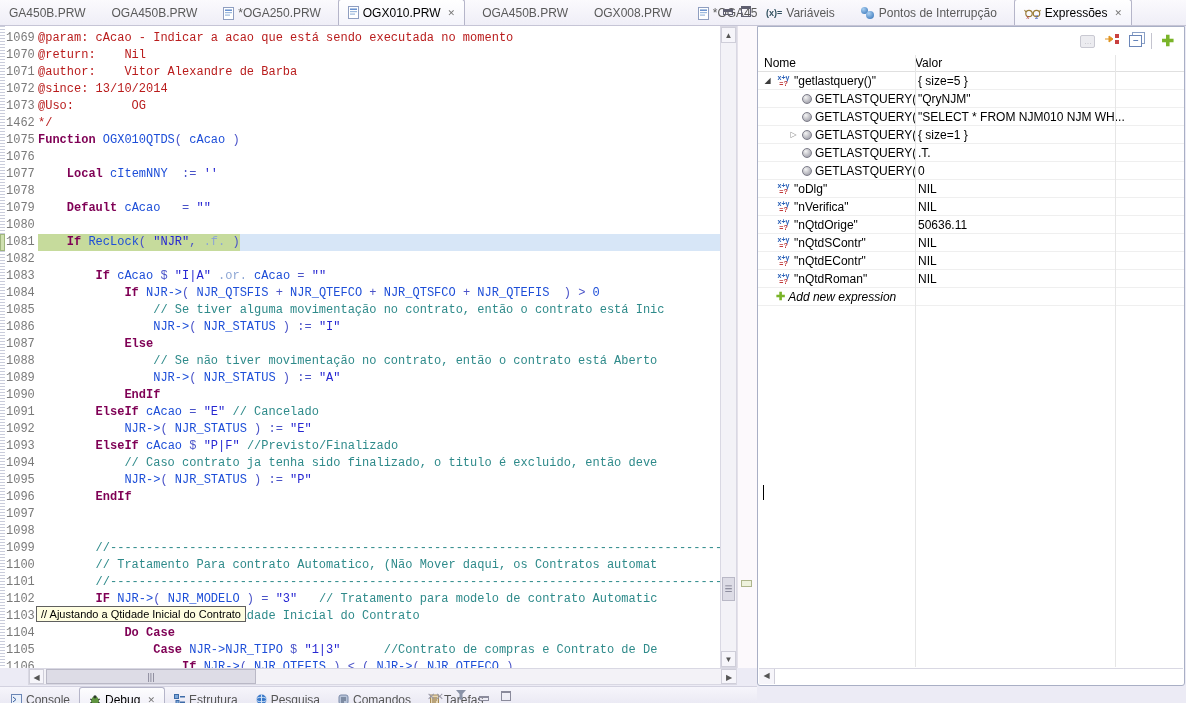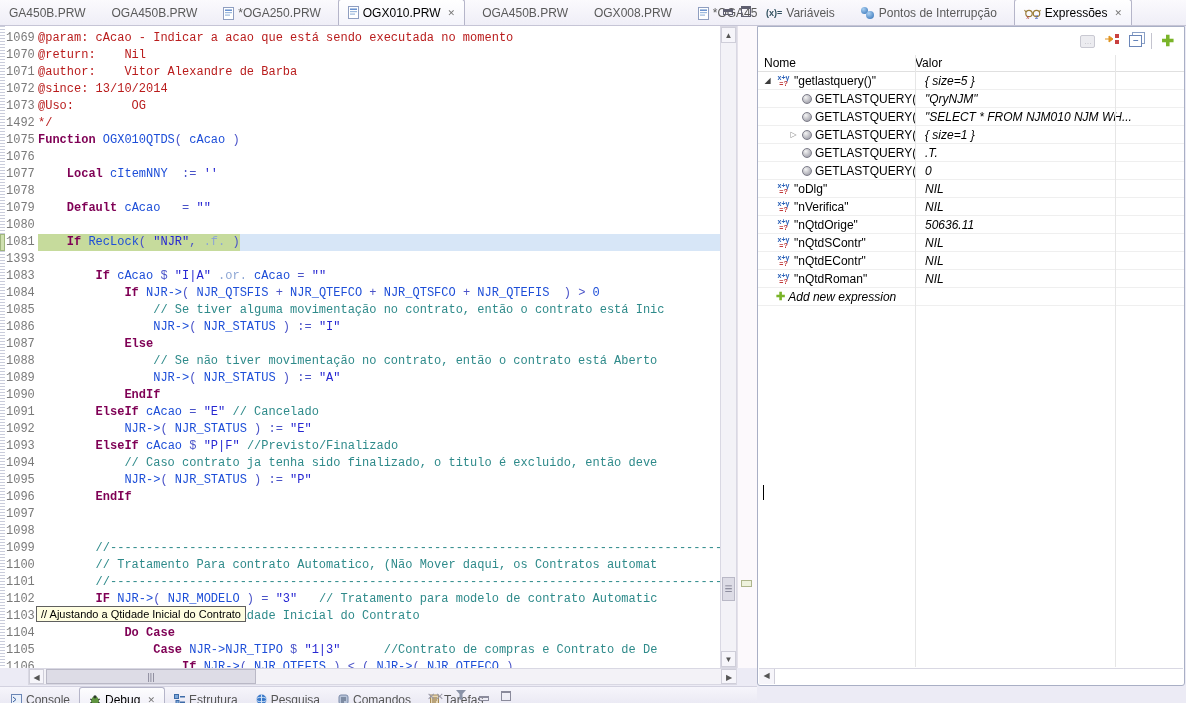--- a/index.html
+++ b/index.html
@@ -65,21 +65,21 @@
   .ic-dis { width:15px; height:13px; background:#ececf0; border:1px solid #c9c9d2; border-radius:2px; color:#b8b8c0; font-size:8px; text-align:center; line-height:11px; }
   .ic-collapse { position:relative; width:13px; height:12px; background:#fff; border:1px solid #6b86b8; color:#2a56a0;
                  font-size:10px; line-height:9px; text-align:center; box-shadow:3px -3px 0 -1px #fff, 3px -3px 0 0 #8aa0c6; }
   .ic-plusbig { color:#7ab429; font-size:15px; font-weight:bold; line-height:14px; }
   .xtable { position:absolute; top:28px; left:0; right:0; bottom:18px; font-size:12px; }
   .xgrid-v { position:absolute; top:0; bottom:0; width:1px; background:#e6e6e6; }
   .xhead { display:flex; height:17px; border-bottom:1px solid #e0e0e0; align-items:center; color:#000; }
   .xhead div:first-child { width:157px; padding-left:6px; }
   .xrow { display:flex; height:18px; align-items:center; border-bottom:1px solid #efefef; }
   .xname { width:157px; overflow:hidden; white-space:nowrap; display:flex; align-items:center; gap:3px; }
-  .xval { flex:1; padding-left:10px; overflow:hidden; white-space:nowrap;font-style:italic; }
+  .xval { flex:1; padding-left:3px; overflow:hidden; white-space:nowrap; }
   .xexp { width:11px; flex:none; font-size:8px; color:#3c3c3c; text-align:center; }
   .ic-xy { display:inline-block; width:15px; flex:none; text-align:center; }
   .ic-xy i { display:block; font:bold 7px/6px "Liberation Sans",sans-serif; font-style:normal; color:#2c62b8; }
   .ic-xy b { display:block; font:bold 7px/6px "Liberation Sans",sans-serif; color:#c23a3a; }
   .ic-sph { display:inline-block; flex:none; width:10px; height:10px; border-radius:50%;
             background:radial-gradient(circle at 35% 30%, #f4f4f4, #8f8f9b); border:1px solid #7c7c88; }
   .ic-plus { color:#7ab429; font-size:11px; font-weight:bold; flex:none; }
   .xlabel.it { font-style:italic; }
   .rp-caret { position:absolute; left:5px; top:458px; width:1px; height:15px; background:#000; }
   .rp-hscroll { position:absolute; left:1px; right:1px; bottom:1px; height:16px; background:#fff; border-top:1px solid #d9d8e3; }
@@ -178,21 +178,21 @@
       </div>
       <div class="cl">
         <span class="ln">1072</span>
         <span class="ct"><span class="tk-doc">@since: 13/10/2014</span></span>
       </div>
       <div class="cl">
         <span class="ln">1073</span>
         <span class="ct"><span class="tk-doc">@Uso:        OG</span></span>
       </div>
       <div class="cl">
-        <span class="ln">1492</span>
+        <span class="ln">1462</span>
         <span class="ct"><span class="tk-doc">*/</span></span>
       </div>
       <div class="cl">
         <span class="ln">1075</span>
         <span class="ct"><span class="tk-kw">Function</span><span class="tk-id"> OGX010QTDS</span><span class="tk-op">( </span><span class="tk-id">cAcao</span><span class="tk-op"> )</span></span>
       </div>
       <div class="cl">
         <span class="ln">1076</span>
         <span class="ct"></span>
       </div>
@@ -210,21 +210,21 @@
       </div>
       <div class="cl">
         <span class="ln">1080</span>
         <span class="ct"></span>
       </div>
       <div class="cl hl">
         <span class="ln">1081</span>
         <span class="ct"><span class="hlg"><span class="tk-id">    </span><span class="tk-kw">If</span><span class="tk-id"> RecLock</span><span class="tk-op">( </span><span class="tk-str">"NJR"</span><span class="tk-op">, </span><span class="tk-log">.f.</span><span class="tk-op"> )</span></span></span>
       </div>
       <div class="cl">
-        <span class="ln">1393</span>
+        <span class="ln">1082</span>
         <span class="ct"></span>
       </div>
       <div class="cl">
         <span class="ln">1083</span>
         <span class="ct"><span class="tk-id">        </span><span class="tk-kw">If</span><span class="tk-id"> cAcao </span><span class="tk-op">$ </span><span class="tk-str">"I|A"</span><span class="tk-id"> </span><span class="tk-log">.or.</span><span class="tk-id"> cAcao </span><span class="tk-op">= </span><span class="tk-str">""</span></span>
       </div>
       <div class="cl">
         <span class="ln">1084</span>
         <span class="ct"><span class="tk-id">            </span><span class="tk-kw">If</span><span class="tk-id"> NJR-&gt;</span><span class="tk-op">( </span><span class="tk-id">NJR_QTSFIS </span><span class="tk-op">+ </span><span class="tk-id">NJR_QTEFCO </span><span class="tk-op">+ </span><span class="tk-id">NJR_QTSFCO </span><span class="tk-op">+ </span><span class="tk-id">NJR_QTEFIS  </span><span class="tk-op">) &gt; </span><span class="tk-id">0</span></span>
       </div>

